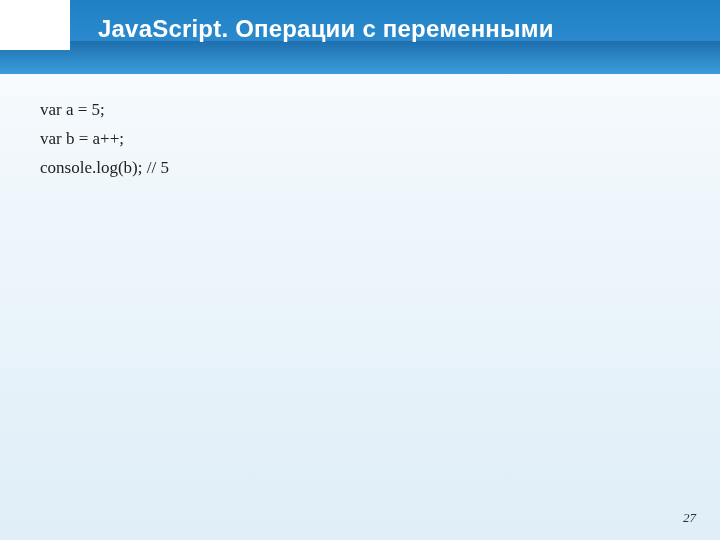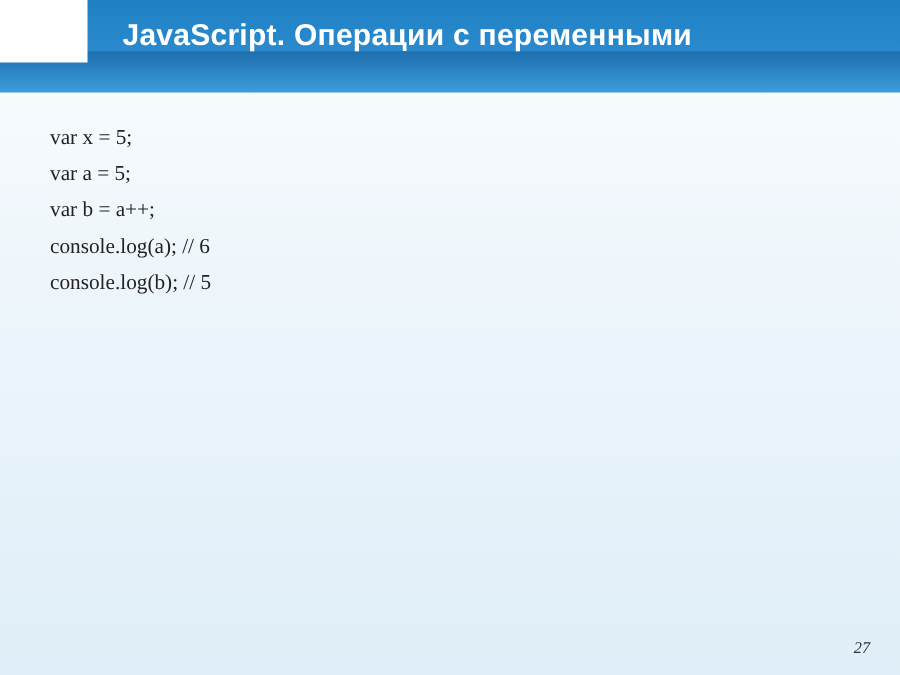--- a/index.html
+++ b/index.html
@@ -73,22 +73,20 @@
 </head>
 <body>
 
 <div class="slide">
   <div class="header-bar">
     <div class="header-logo"></div>
     <div class="header-title">JavaScript. Операции с переменными</div>
   </div>
 
   <div class="content">
-    <div class="line">var x = 5;</div>
     <div class="line"></div>
     <div class="line">var a = 5;</div>
     <div class="line">var b = a++;</div>
-    <div class="line">console.log(a); // 6</div>
     <div class="line">console.log(b); // 5</div>
   </div>
 
   <div class="page-number">27</div>
 </div>
 
 </body></html>

